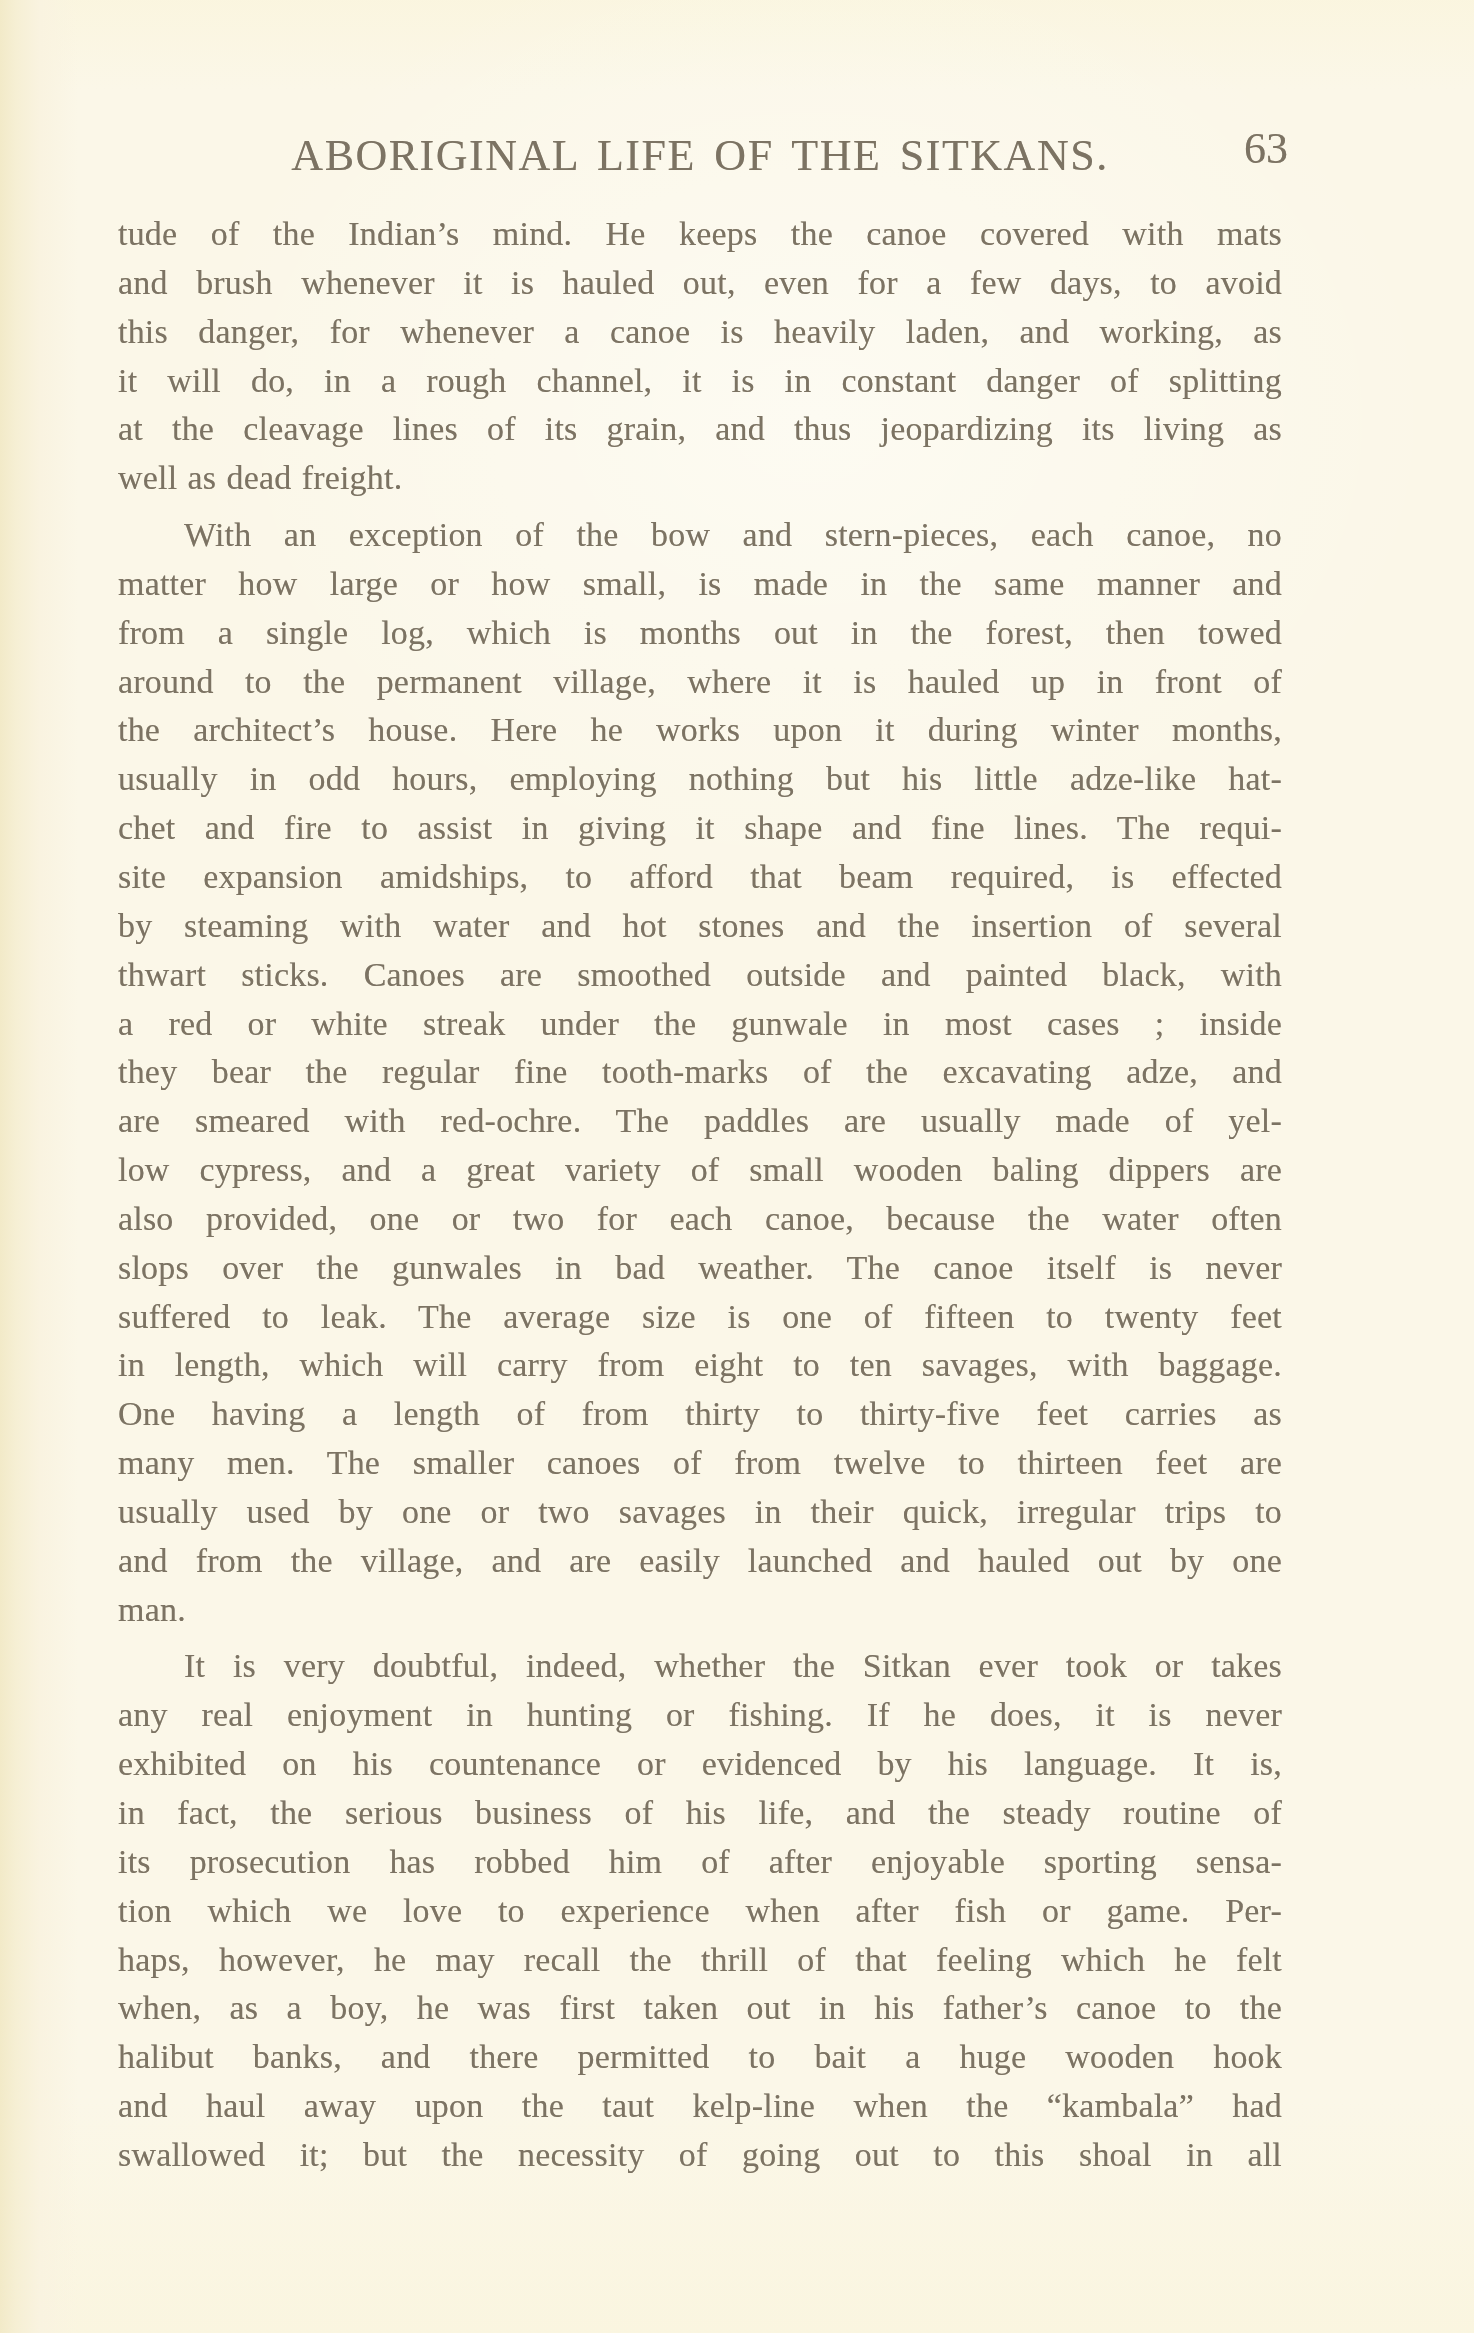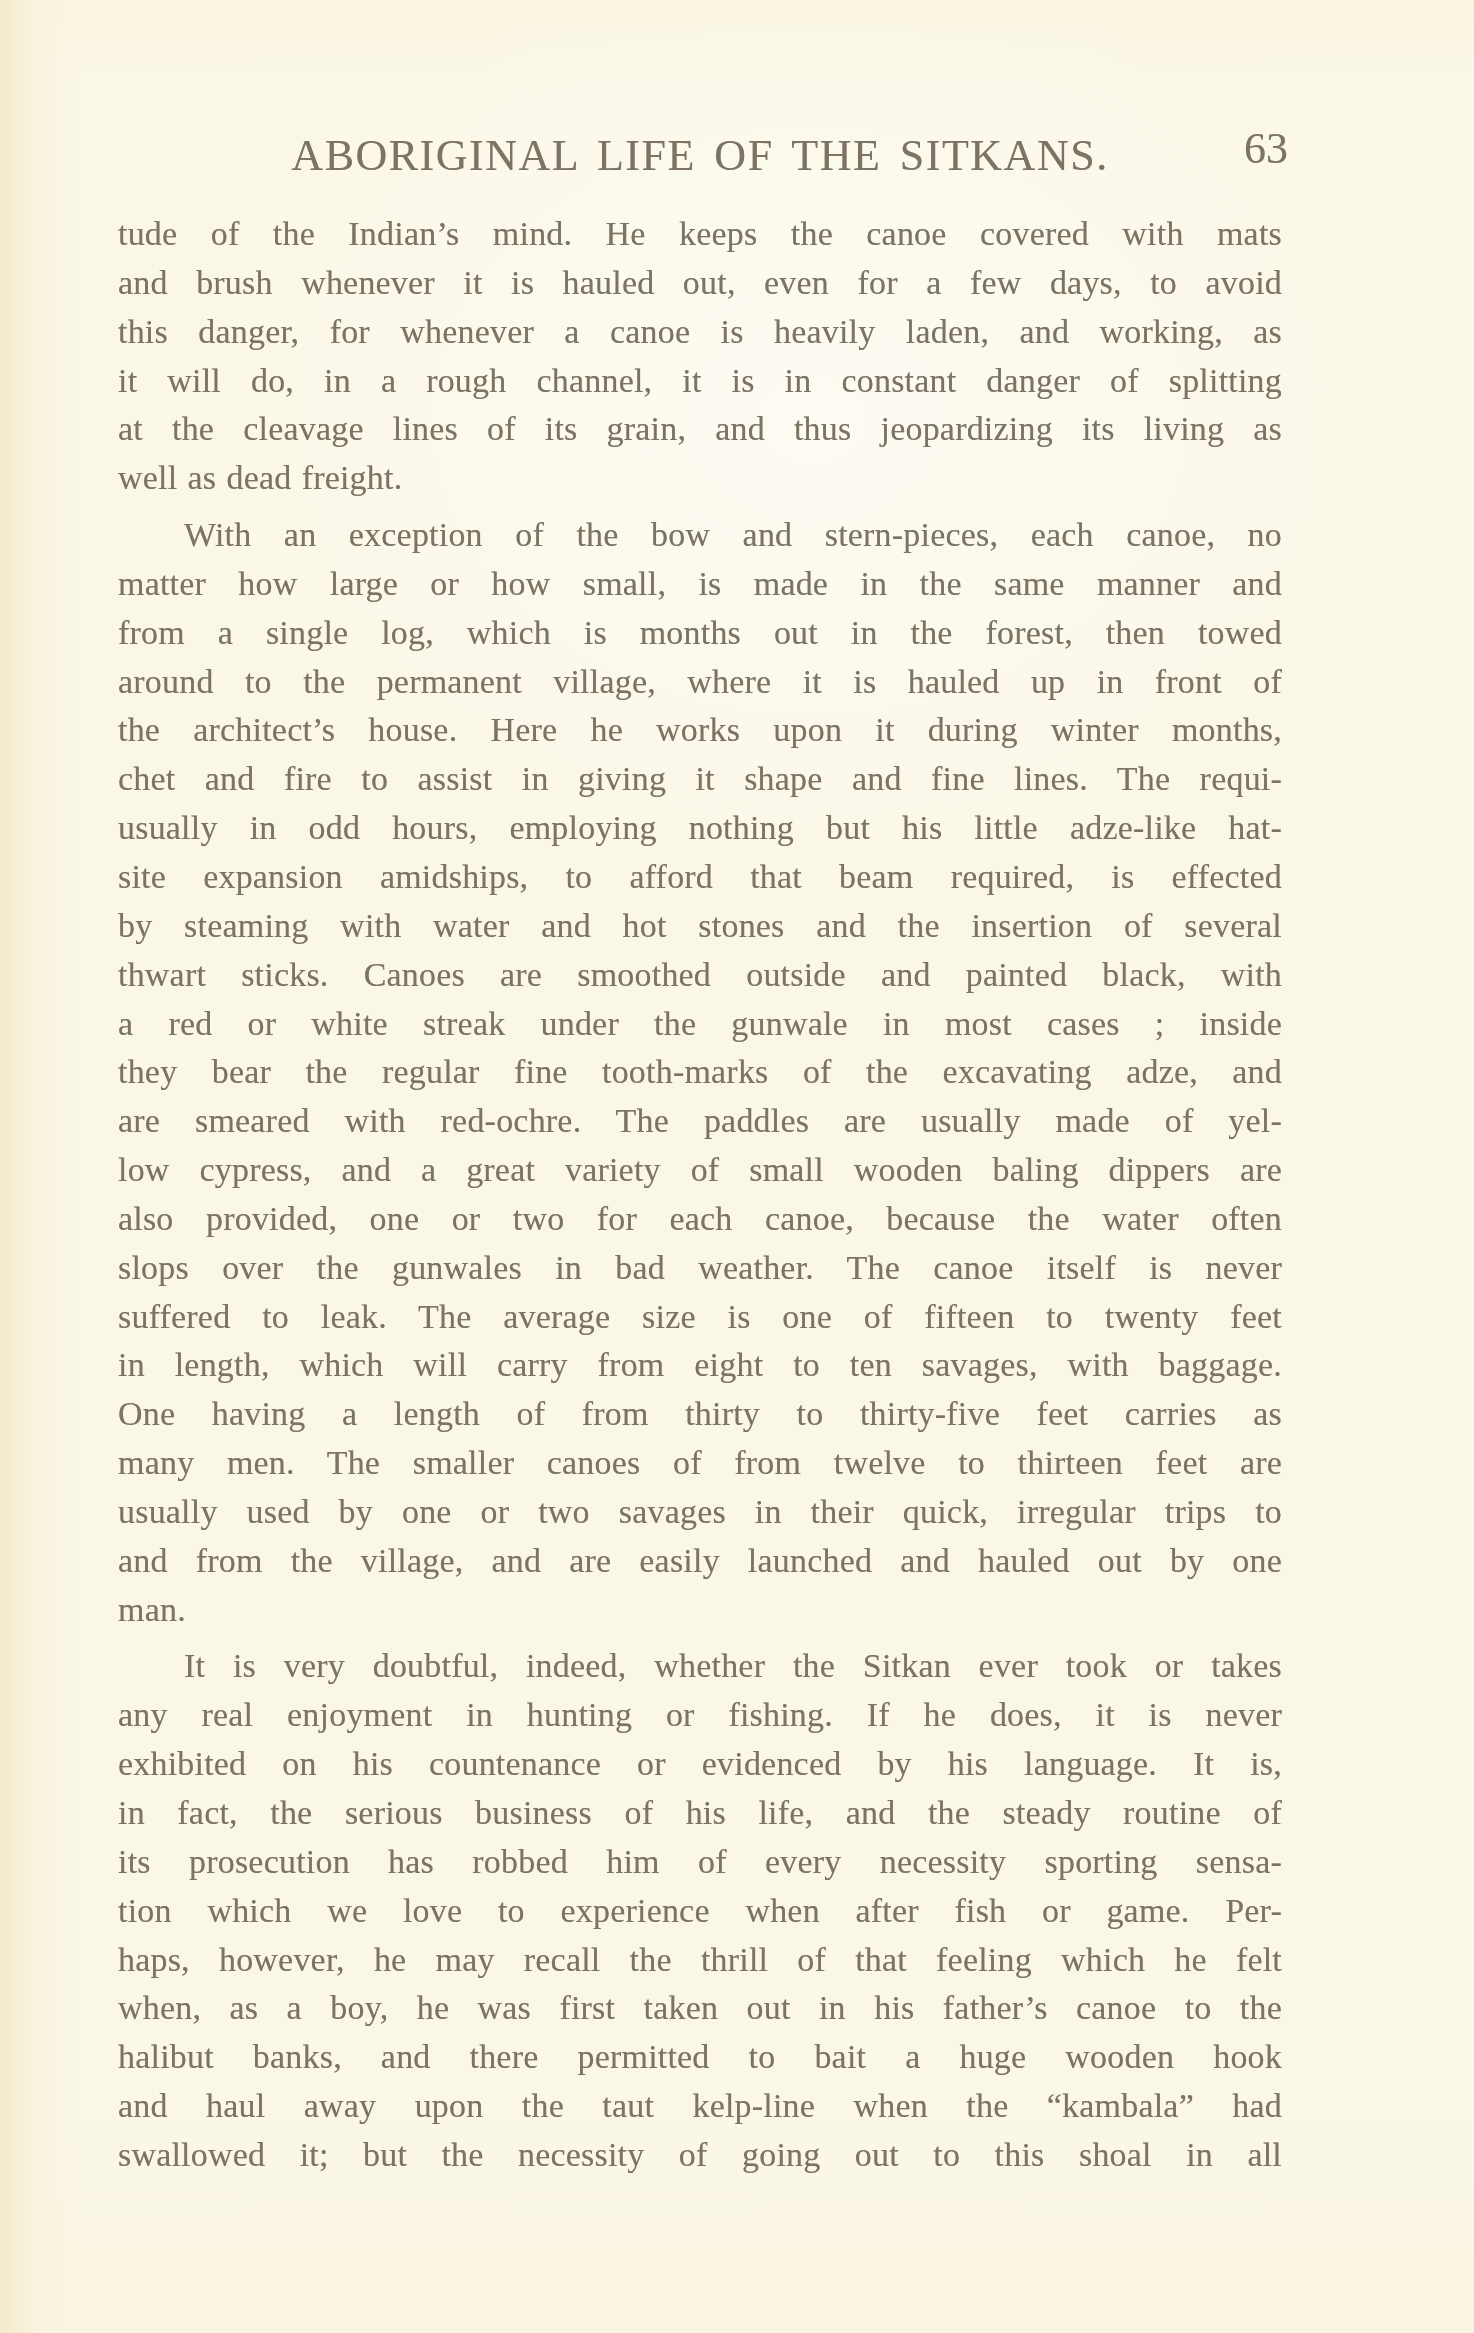--- a/index.html
+++ b/index.html
@@ -103,22 +103,22 @@
         <div class="line">it will do, in a rough channel, it is in constant danger of splitting</div>
         <div class="line">at the cleavage lines of its grain, and thus jeopardizing its living as</div>
         <div class="line short">well as dead freight.</div>
       </div>
       <div class="paragraph">
         <div class="line indent">With an exception of the bow and stern-pieces, each canoe, no</div>
         <div class="line">matter how large or how small, is made in the same manner and</div>
         <div class="line">from a single log, which is months out in the forest, then towed</div>
         <div class="line">around to the permanent village, where it is hauled up in front of</div>
         <div class="line">the architect’s house. Here he works upon it during winter months,</div>
+        <div class="line">usually in odd hours, employing nothing but his little adze-like hat-</div>
         <div class="line">chet and fire to assist in giving it shape and fine lines. The requi-</div>
-        <div class="line">usually in odd hours, employing nothing but his little adze-like hat-</div>
         <div class="line">site expansion amidships, to afford that beam required, is effected</div>
         <div class="line">by steaming with water and hot stones and the insertion of several</div>
         <div class="line">thwart sticks. Canoes are smoothed outside and painted black, with</div>
         <div class="line">a red or white streak under the gunwale in most cases ; inside</div>
         <div class="line">they bear the regular fine tooth-marks of the excavating adze, and</div>
         <div class="line">are smeared with red-ochre. The paddles are usually made of yel-</div>
         <div class="line">low cypress, and a great variety of small wooden baling dippers are</div>
         <div class="line">also provided, one or two for each canoe, because the water often</div>
         <div class="line">slops over the gunwales in bad weather. The canoe itself is never</div>
         <div class="line">suffered to leak. The average size is one of fifteen to twenty feet</div>
@@ -127,21 +127,21 @@
         <div class="line">many men. The smaller canoes of from twelve to thirteen feet are</div>
         <div class="line">usually used by one or two savages in their quick, irregular trips to</div>
         <div class="line">and from the village, and are easily launched and hauled out by one</div>
         <div class="line short">man.</div>
       </div>
       <div class="paragraph">
         <div class="line indent">It is very doubtful, indeed, whether the Sitkan ever took or takes</div>
         <div class="line">any real enjoyment in hunting or fishing. If he does, it is never</div>
         <div class="line">exhibited on his countenance or evidenced by his language. It is,</div>
         <div class="line">in fact, the serious business of his life, and the steady routine of</div>
-        <div class="line">its prosecution has robbed him of every necessity sporting sensa-</div>
+        <div class="line">its prosecution has robbed him of after enjoyable sporting sensa-</div>
         <div class="line">tion which we love to experience when after fish or game. Per-</div>
         <div class="line">haps, however, he may recall the thrill of that feeling which he felt</div>
         <div class="line">when, as a boy, he was first taken out in his father’s canoe to the</div>
         <div class="line">halibut banks, and there permitted to bait a huge wooden hook</div>
         <div class="line">and haul away upon the taut kelp-line when the “kambala” had</div>
         <div class="line">swallowed it; but the necessity of going out to this shoal in all</div>
       </div>
     </div>
 </div>
 

